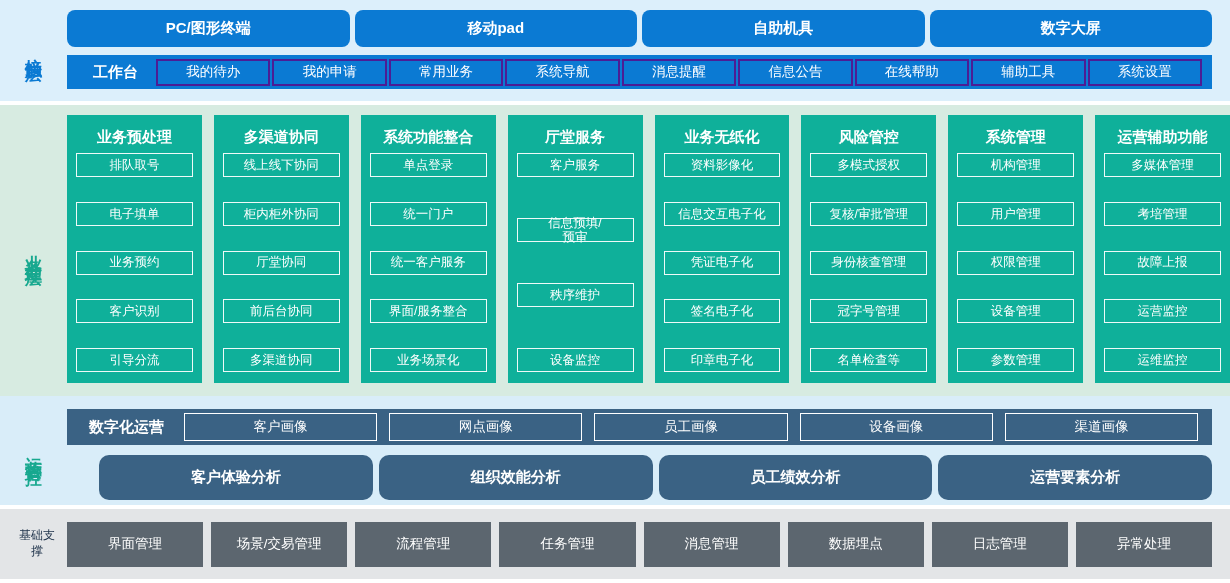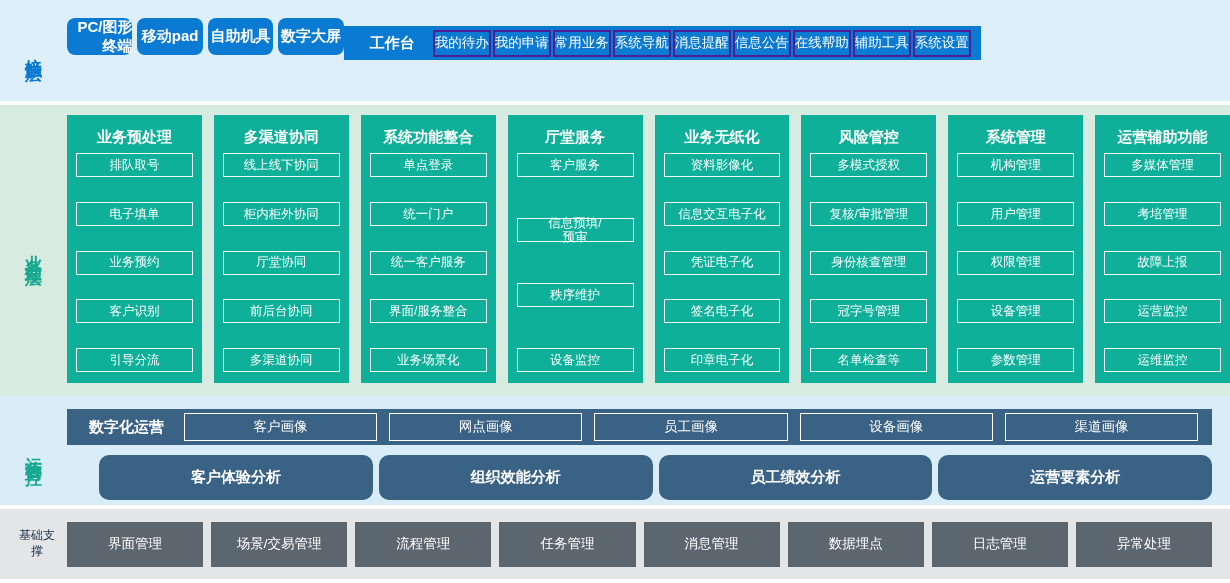--- a/index.html
+++ b/index.html
@@ -18,21 +18,21 @@
 
   .side{flex:0 0 67px;width:67px;display:flex;align-items:center;justify-content:center;}
   .vlabel{writing-mode:vertical-rl;text-orientation:upright;font-weight:bold;font-size:17px;letter-spacing:4px;}
   .blue-text{color:var(--blue,#0b7ad3);}
   .teal-text{color:var(--teal_text,#17a88f);}
   .base-label{width:40px;font-weight:normal;font-size:12px;line-height:1.3;color:var(--base_text,#20344c);word-break:break-all;text-align:center;margin-left:7px;}
 
   .body{flex:1;padding-right:18px;min-width:0;}
 
   
-  .contact-body{display:flex;flex-direction:row;padding-top:18px;text-align:right;}
+  .contact-body{display:flex;flex-direction:column;padding-top:10px;text-align:right;}
   .terminals{display:flex;gap:5px;height:37px;}
   .btn-big{flex:1;background:var(--blue,#0b7ad3);border-radius:8px;color:#fff;font-weight:bold;font-size:15px;display:flex;align-items:center;justify-content:center;}
   .wb-bar{margin-top:8px;height:34px;background:var(--blue,#0b7ad3);display:flex;align-items:center;padding:0 10px;gap:2px;}
   .wb-label{color:#fff;font-weight:bold;font-size:15px;flex:0 0 auto;padding:0 16px;}
   .wb-item{flex:1;height:23px;border:2px solid #4c1d95;color:#fff;font-size:13.5px;display:flex;align-items:center;justify-content:center;white-space:nowrap;}
 
   
   .cols{display:flex;gap:12px;padding:10px 0 13px 0;box-sizing:border-box;height:100%;}
   .bcol{flex:1;background:var(--teal,#0fb09a);display:flex;flex-direction:column;padding:6px 9px 11px 9px;min-width:0;}
   .bcol-title{color:#fff;font-weight:bold;font-size:15px;text-align:center;height:32px;line-height:32px;white-space:nowrap;}

